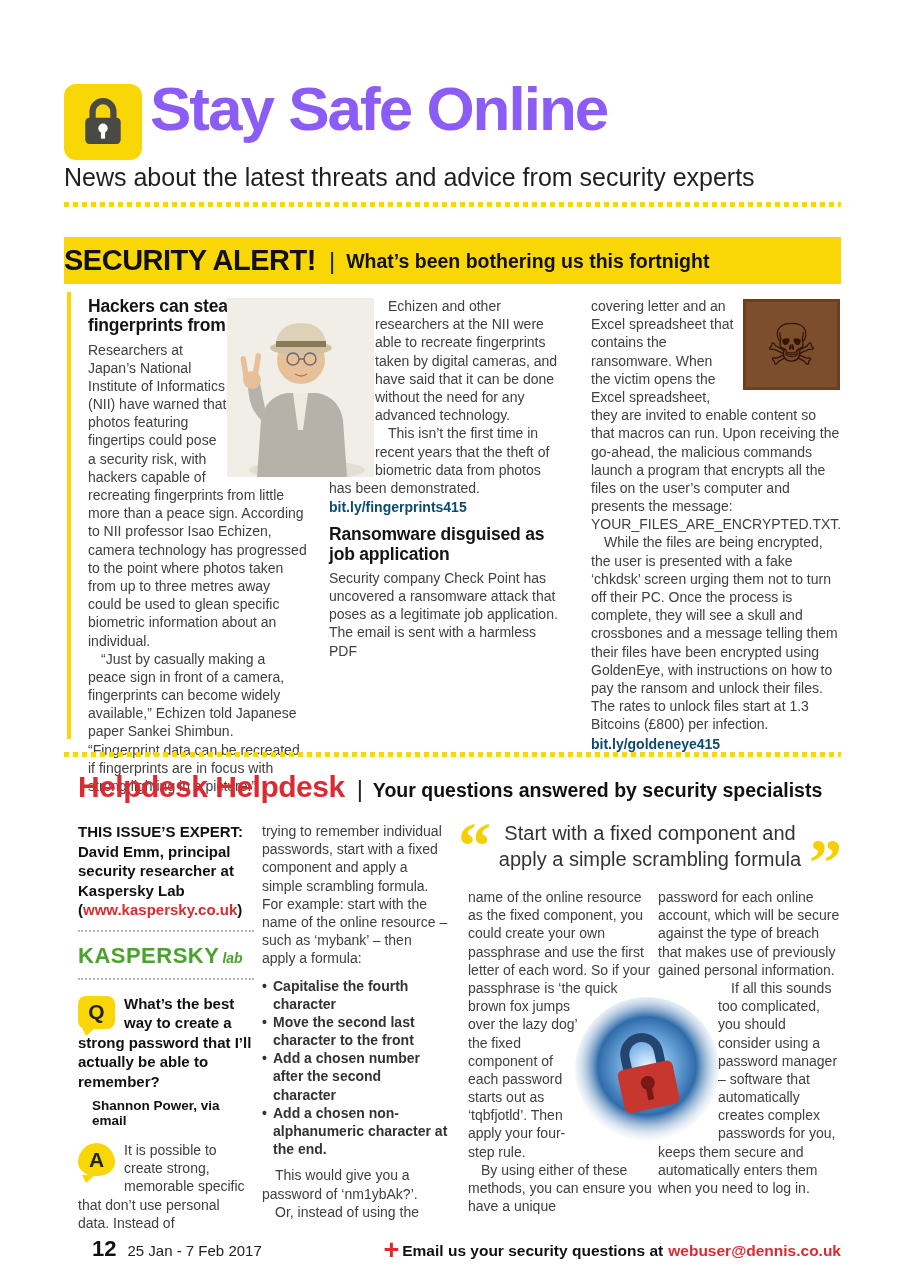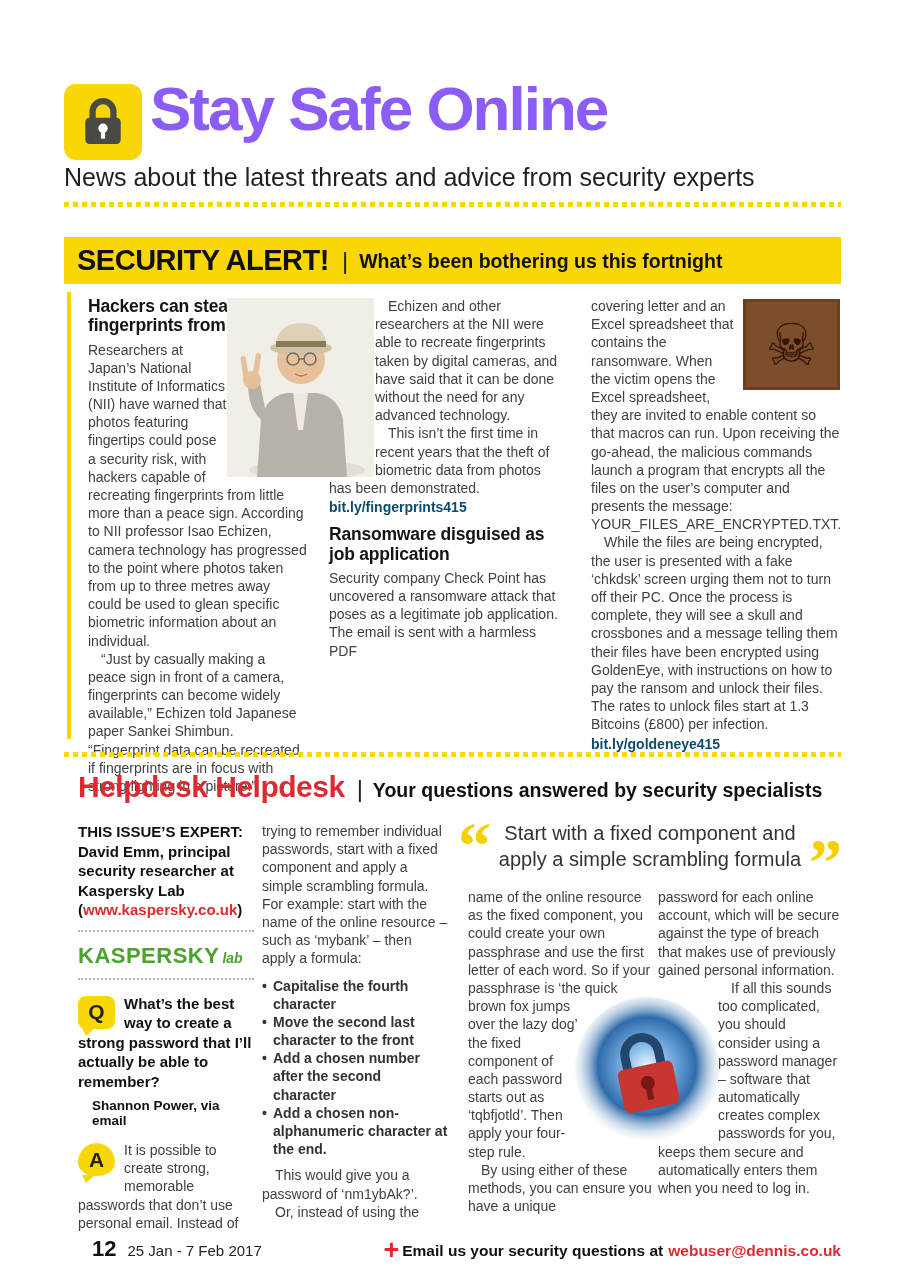--- a/index.html
+++ b/index.html
@@ -13,21 +13,21 @@
   .page-title { position:absolute; left:150px; top:76px; font-size:62px; font-weight:800;
     letter-spacing:-2px; color:#8b5cf6; line-height:1.05; white-space:nowrap; }
   .page-subtitle { position:absolute; left:64px; top:163px; font-size:25px; color:#1f1f1f; }
   .dotted-rule { position:absolute; left:64px; width:777px; height:5px;
     background:repeating-linear-gradient(90deg,#f9d606 0 5px, transparent 5px 9px); }
   .rule-1 { top:202px; }
   .rule-2 { top:752px; }
 
   
   .alert-banner { position:absolute; left:64px; top:237px; width:777px; height:47px;
-    background:#f9d606; display:flex; align-items:center; padding-left:13px; }
+    background:#f9d606; display:flex; align-items:center; }
   .alert-title { font-size:29px; font-weight:800; color:#111; letter-spacing:-0.5px; }
   .alert-sep { font-size:24px; font-weight:300; color:#222; margin:0 11px 0 13px; }
   .alert-subtitle { font-size:19.5px; font-weight:700; color:#111; padding-top:2px; }
 
   .article-bar { position:absolute; left:67px; top:292px; width:4px; height:447px; background:#f9d606; }
 
   
   .col { position:absolute; top:297px; }
   .col-1 { left:88px;  width:219px; }
   .col-2 { left:329px; width:230px; }
@@ -202,21 +202,21 @@
     <div class="logo-strip">
       <span class="k-logo">KASPERSKY</span><span class="k-lab">lab</span>
     </div>
     <div class="qa q-block">
       <span class="qa-icon">Q</span>
       <p class="q-text">What’s the best way to create a strong password that I’ll actually be able to remember?</p>
       <p class="q-author">Shannon Power, via email</p>
     </div>
     <div class="qa a-block">
       <span class="qa-icon a">A</span>
-      <p class="bt">It is possible to create strong, memorable passwords that don’t use personal email. Instead of</p>
+      <p class="bt">It is possible to create strong, memorable specific that don’t use personal data. Instead of</p>
     </div>
   </section>
 
   <section class="hcol hcol-b">
     <p class="bt">trying to remember individual passwords, start with a fixed component and apply a simple scrambling formula. For example: start with the name of the online resource – such as ‘mybank’ – then apply a formula:</p>
     <ul class="blist">
       <li class="bullet">Capitalise the fourth character</li>
       <li class="bullet">Move the second last character to the front</li>
       <li class="bullet">Add a chosen number after the second character</li>
       <li class="bullet">Add a chosen non-alphanumeric character at the end.</li>

